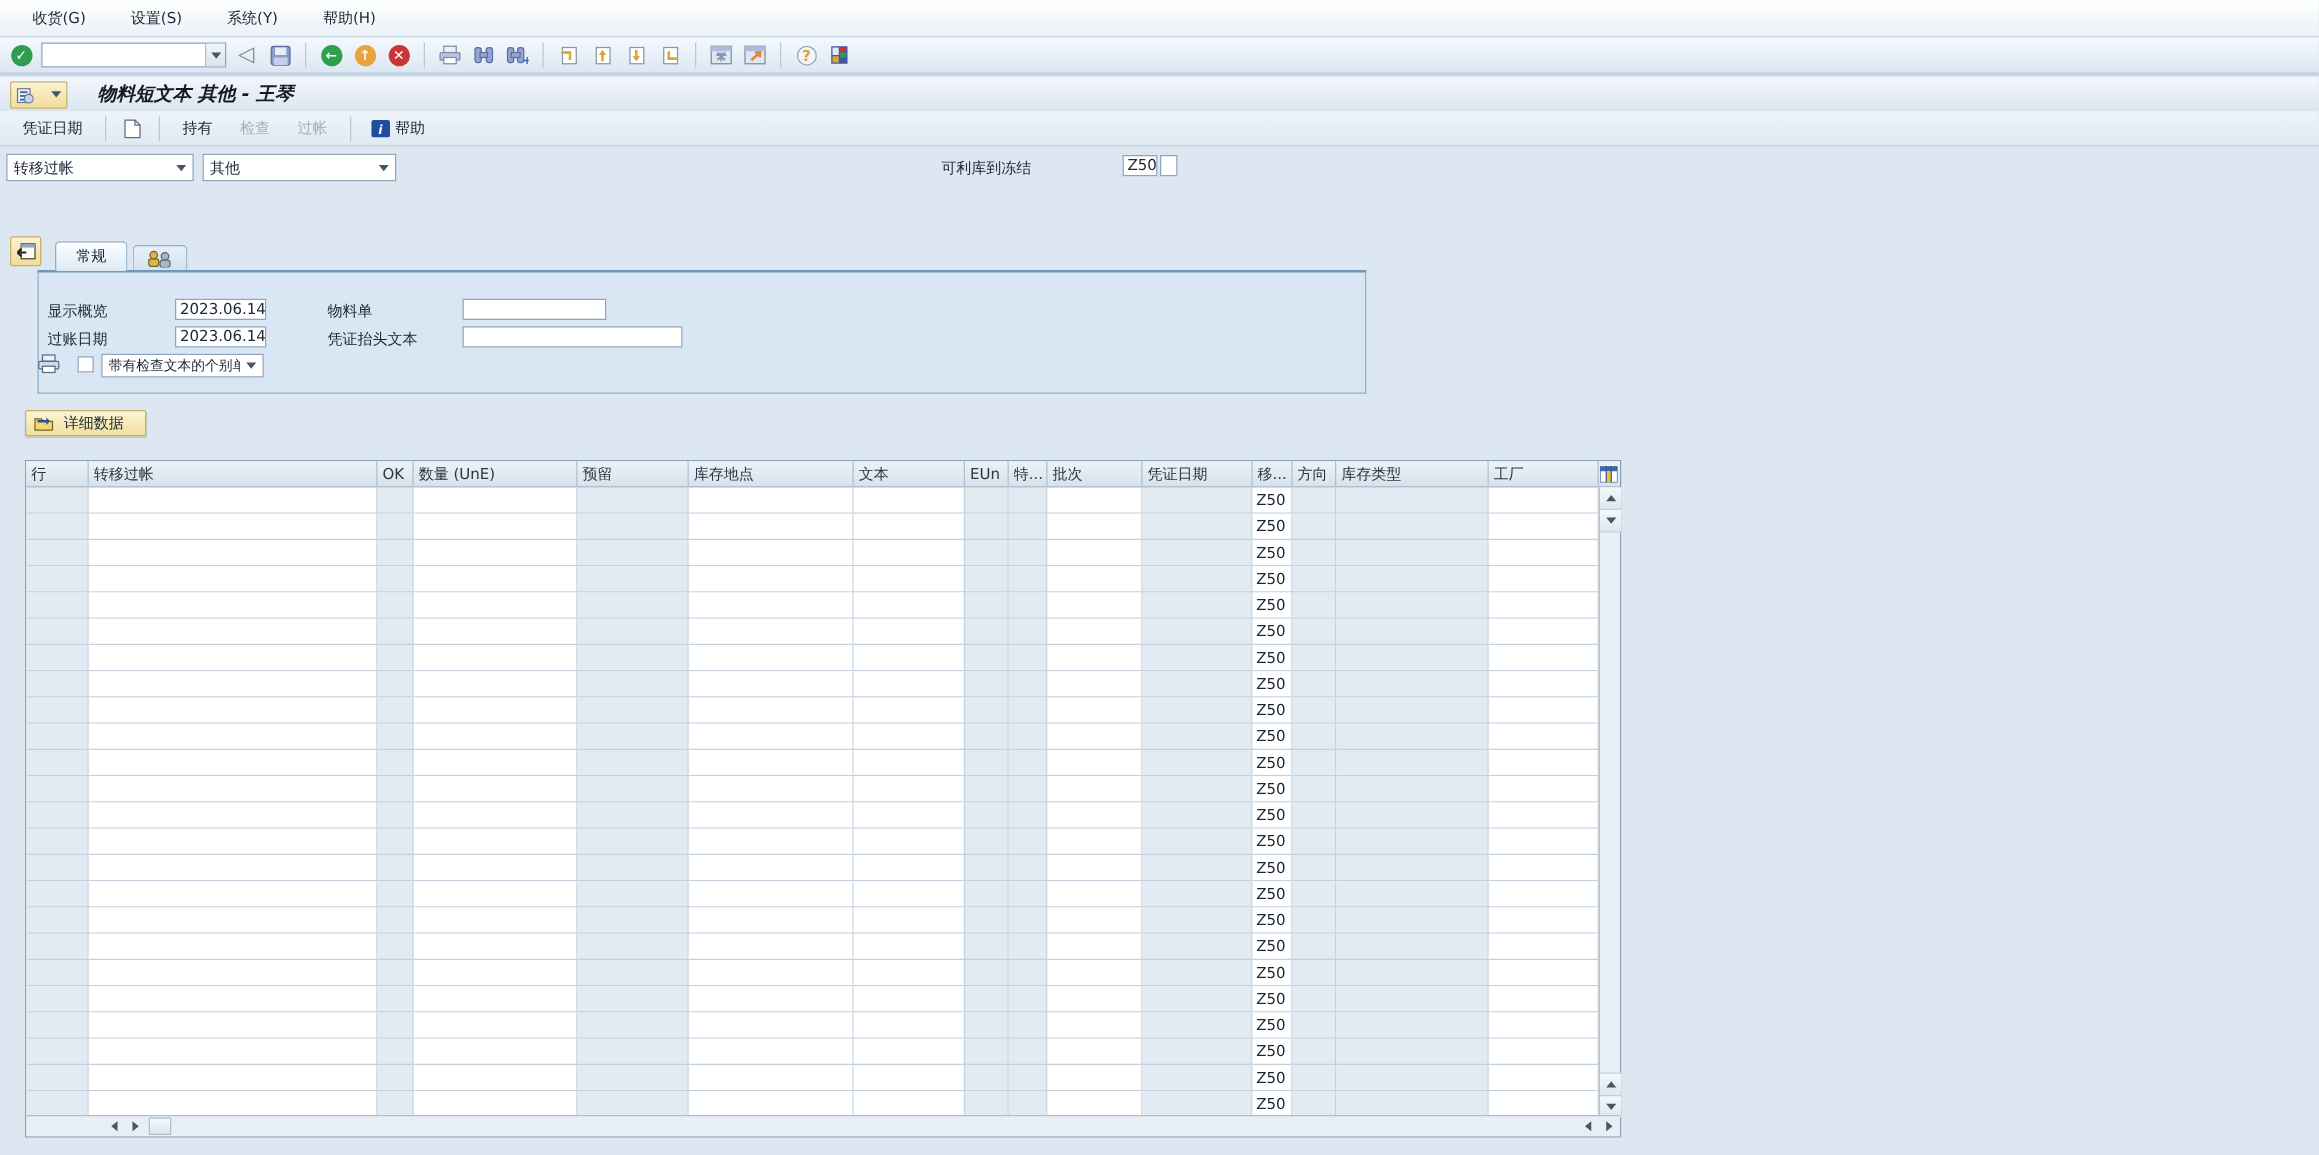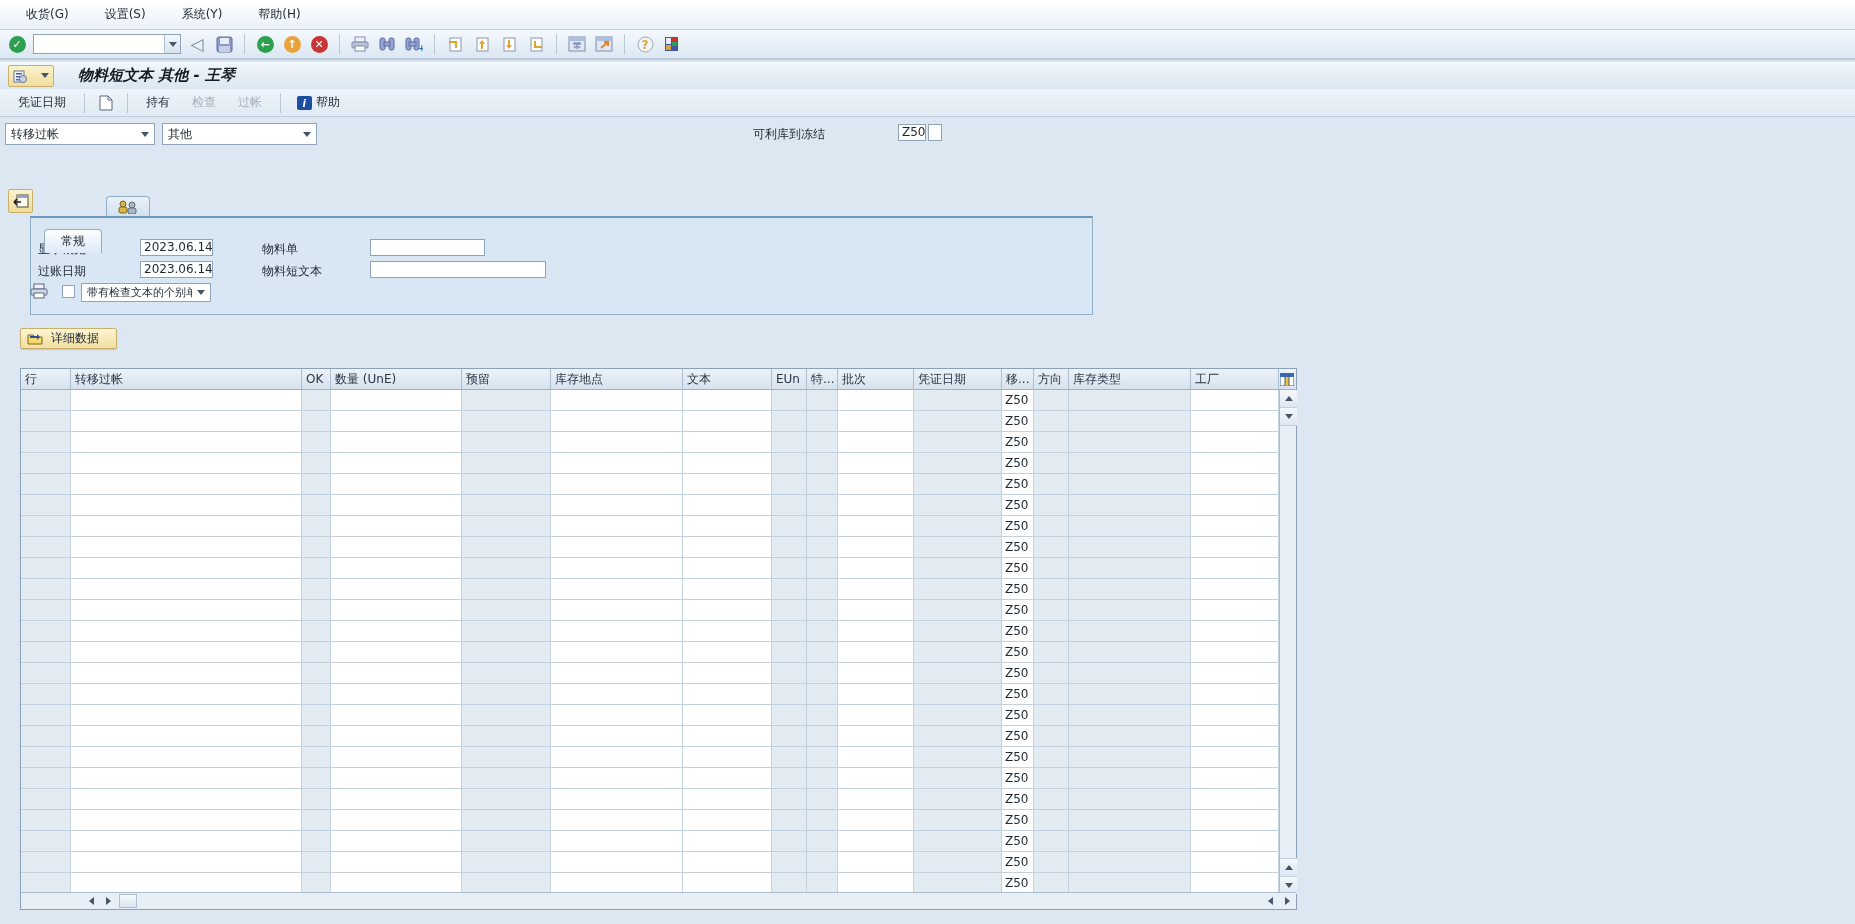--- a/index.html
+++ b/index.html
@@ -266,41 +266,41 @@
 <div class="inputbox" style="left:898px; top:124px; width:28px;">Z50</div>
 <div class="inputbox" style="left:928px; top:124px; width:14px;"></div>
 
 <div class="hdr-close-btn">
   <svg width="16" height="14">
       <rect x="4" y="1" width="11" height="12" fill="#fdfbef" stroke="#4a4a3a"></rect>
       <rect x="4" y="1" width="11" height="3" fill="#8fa6c8"></rect>
       <path d="M1 8 L8 8 M1 8 L4 5 M1 8 L4 11" stroke="#222" stroke-width="1.6" fill="none"></path>
     </svg>
 </div>
-<div class="tab active" style="left:44px; width:58px;margin-top:36px;">
+<div class="tab active" style="left:44px; width:58px;">
   <span>常规</span>
 </div>
 <div class="tab inactive" style="left:106px; width:44px;">
   <svg width="22" height="14">
       <circle cx="6" cy="4" r="3" fill="#d8b64a" stroke="#7a6420"></circle>
       <rect x="2" y="7" width="8" height="6" rx="2" fill="#d8b64a" stroke="#7a6420"></rect>
       <circle cx="15" cy="5" r="3" fill="#aab6c4" stroke="#5c6a78"></circle>
       <rect x="11" y="8" width="8" height="6" rx="2" fill="#aab6c4" stroke="#5c6a78"></rect>
     </svg>
 </div>
 
 <div class="hdr-panel"></div>
 <div class="fieldlabel" style="left:38px; top:240px;">显示概览</div>
 <div class="inputbox" style="left:140px; top:239px; width:73px; text-align:right;">2023.06.14</div>
 <div class="fieldlabel" style="left:262px; top:240px;">物料单</div>
 <div class="inputbox" style="left:370px; top:239px; width:115px;"></div>
 
 <div class="fieldlabel" style="left:38px; top:262px;">过账日期</div>
 <div class="inputbox" style="left:140px; top:261px; width:73px; text-align:right;">2023.06.14</div>
-<div class="fieldlabel" style="left:262px; top:262px;">物料短文本</div>
+<div class="fieldlabel" style="left:262px; top:262px;">凭证抬头文本</div>
 <div class="inputbox" style="left:370px; top:261px; width:176px;"></div>
 
 <div style="position:absolute; left:30px; top:283px;">
   <svg width="18" height="16">
       <rect x="4" y="1" width="10" height="5" fill="#eef2f8" stroke="#5a6a7e"></rect>
       <rect x="1" y="6" width="16" height="6" rx="1" fill="#cfd9ea" stroke="#5a6a7e"></rect>
       <rect x="4" y="10" width="10" height="5" fill="#fff" stroke="#5a6a7e"></rect>
     </svg>
 </div>
 <div class="checkbox" style="left:62px; top:285px;"></div>

